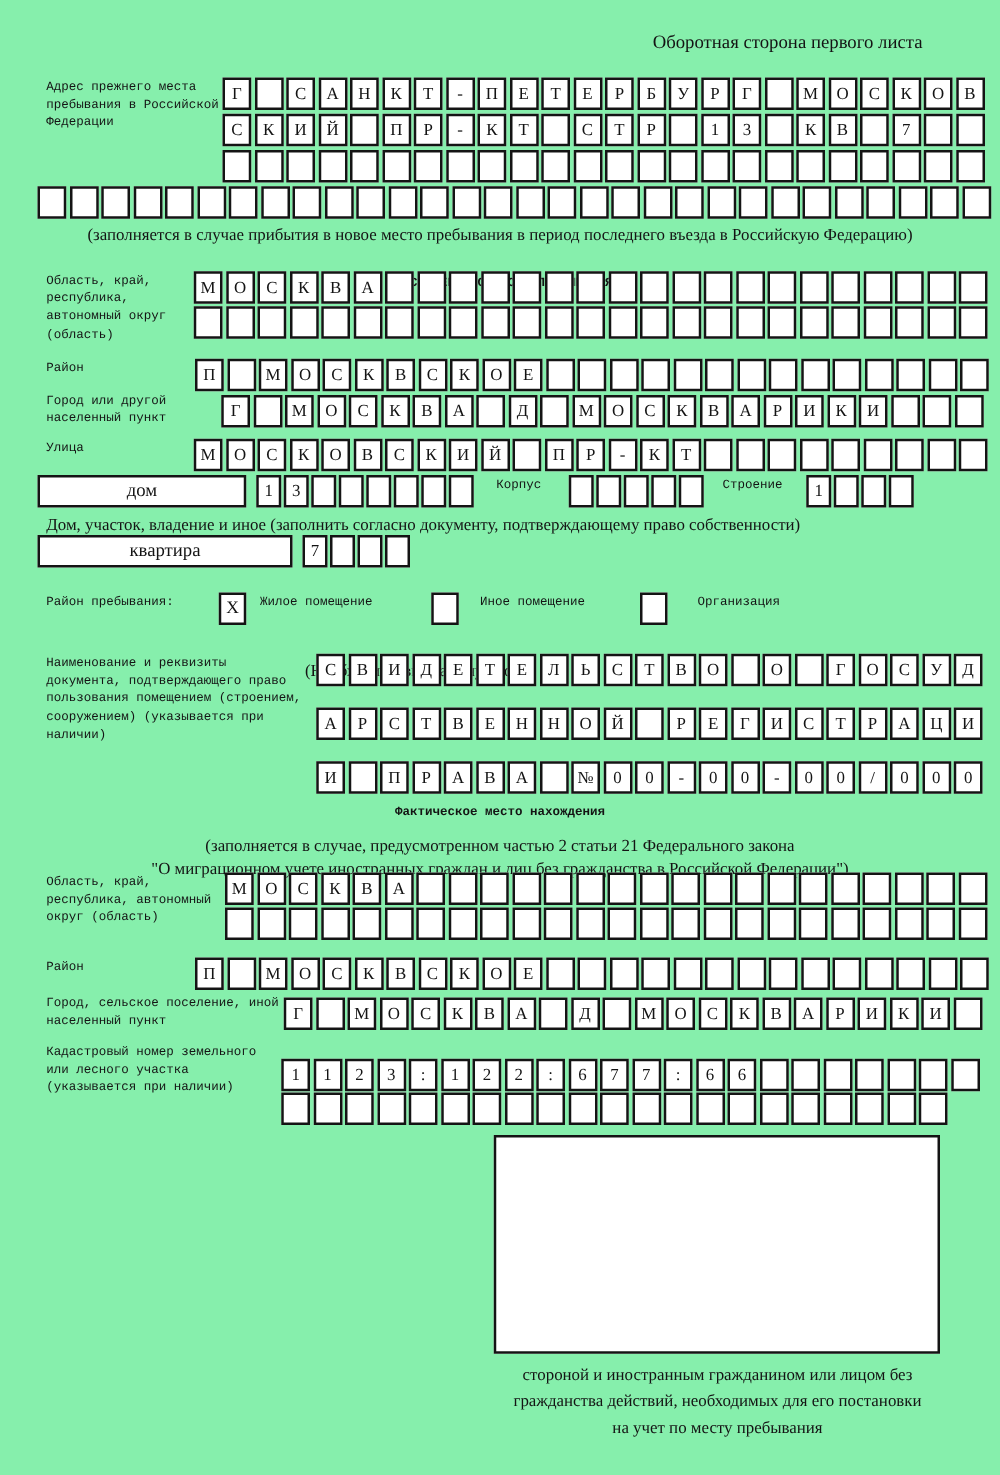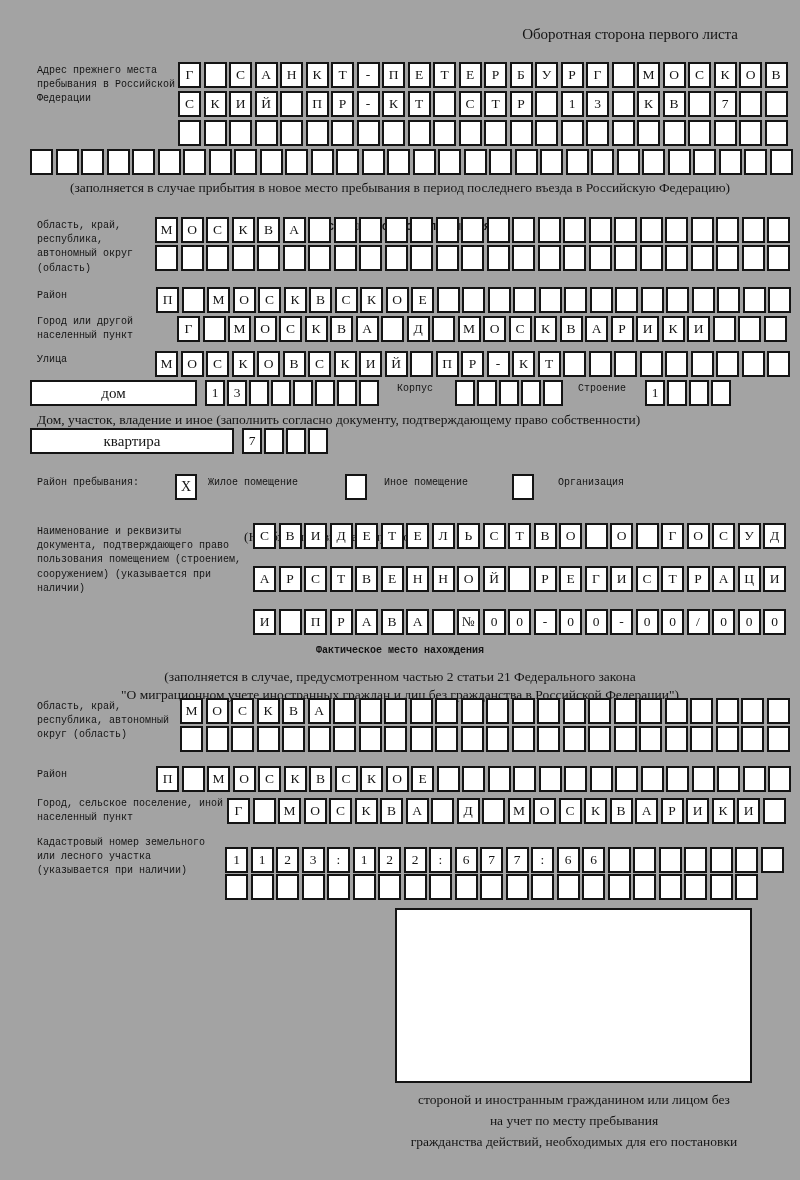--- a/index.html
+++ b/index.html
@@ -1,17 +1,17 @@
 <!DOCTYPE html>
 <html><head>
 <meta charset="utf-8">
 <style>
   html,body{margin:0;padding:0;background:#fff;}
   .page{
-    position:relative;width:800px;height:1180px;background:#a3a3a3;
+    position:relative;width:800px;height:1180px;background:#86efac;
     font-family:"Liberation Serif","DejaVu Serif",serif;color:#141414;
     overflow:hidden;
   }
   .lbl{position:absolute;font-size:10px;line-height:1.42;font-family:Liberation Mono, monospace;}
   .cap{position:absolute;font-size:13.5px;line-height:1.35;}
   .center{left:0;width:100%;text-align:center;}
   .hdr{position:absolute;font-size:15px;}
   .bold{font-weight:bold;}
   .crow{position:absolute;white-space:nowrap;line-height:0;}
   .cb{
@@ -98,17 +98,17 @@
   <div class="lbl" style="left:37px;top:797px;width:192px;">Город, сельское поселение, иной населенный пункт</div>
   <div class="crow" style="left:227px;top:798px;"><span class="cb">Г</span><span class="cb"></span><span class="cb">М</span><span class="cb">О</span><span class="cb">С</span><span class="cb">К</span><span class="cb">В</span><span class="cb">А</span><span class="cb"></span><span class="cb">Д</span><span class="cb"></span><span class="cb">М</span><span class="cb">О</span><span class="cb">С</span><span class="cb">К</span><span class="cb">В</span><span class="cb">А</span><span class="cb">Р</span><span class="cb">И</span><span class="cb">К</span><span class="cb">И</span><span class="cb"></span></div>
 
   <div class="lbl" style="left:37px;top:836px;width:185px;">Кадастровый номер земельного или лесного участка (указывается при наличии)</div>
   <div class="crow" style="left:225px;top:847px;"><span class="cb">1</span><span class="cb">1</span><span class="cb">2</span><span class="cb">3</span><span class="cb">:</span><span class="cb">1</span><span class="cb">2</span><span class="cb">2</span><span class="cb">:</span><span class="cb">6</span><span class="cb">7</span><span class="cb">7</span><span class="cb">:</span><span class="cb">6</span><span class="cb">6</span><span class="cb"></span><span class="cb"></span><span class="cb"></span><span class="cb"></span><span class="cb"></span><span class="cb"></span><span class="cb"></span></div>
   <div class="crow" style="left:225px;top:874px;"><span class="cb"></span><span class="cb"></span><span class="cb"></span><span class="cb"></span><span class="cb"></span><span class="cb"></span><span class="cb"></span><span class="cb"></span><span class="cb"></span><span class="cb"></span><span class="cb"></span><span class="cb"></span><span class="cb"></span><span class="cb"></span><span class="cb"></span><span class="cb"></span><span class="cb"></span><span class="cb"></span><span class="cb"></span><span class="cb"></span><span class="cb"></span></div>
 
   <div class="stamp" style="left:395px;top:908px;width:353px;height:171px;"></div>
   <div class="cap" style="left:378px;top:1090px;width:392px;text-align:center;line-height:1.55;">
     <div>стороной и иностранным гражданином или лицом без</div>
+    <div>гражданства действий, необходимых для его постановки</div>
     <div>на учет по месту пребывания</div>
-    <div>гражданства действий, необходимых для его постановки</div>
   </div>
 
 </div>
 
 </body></html>

